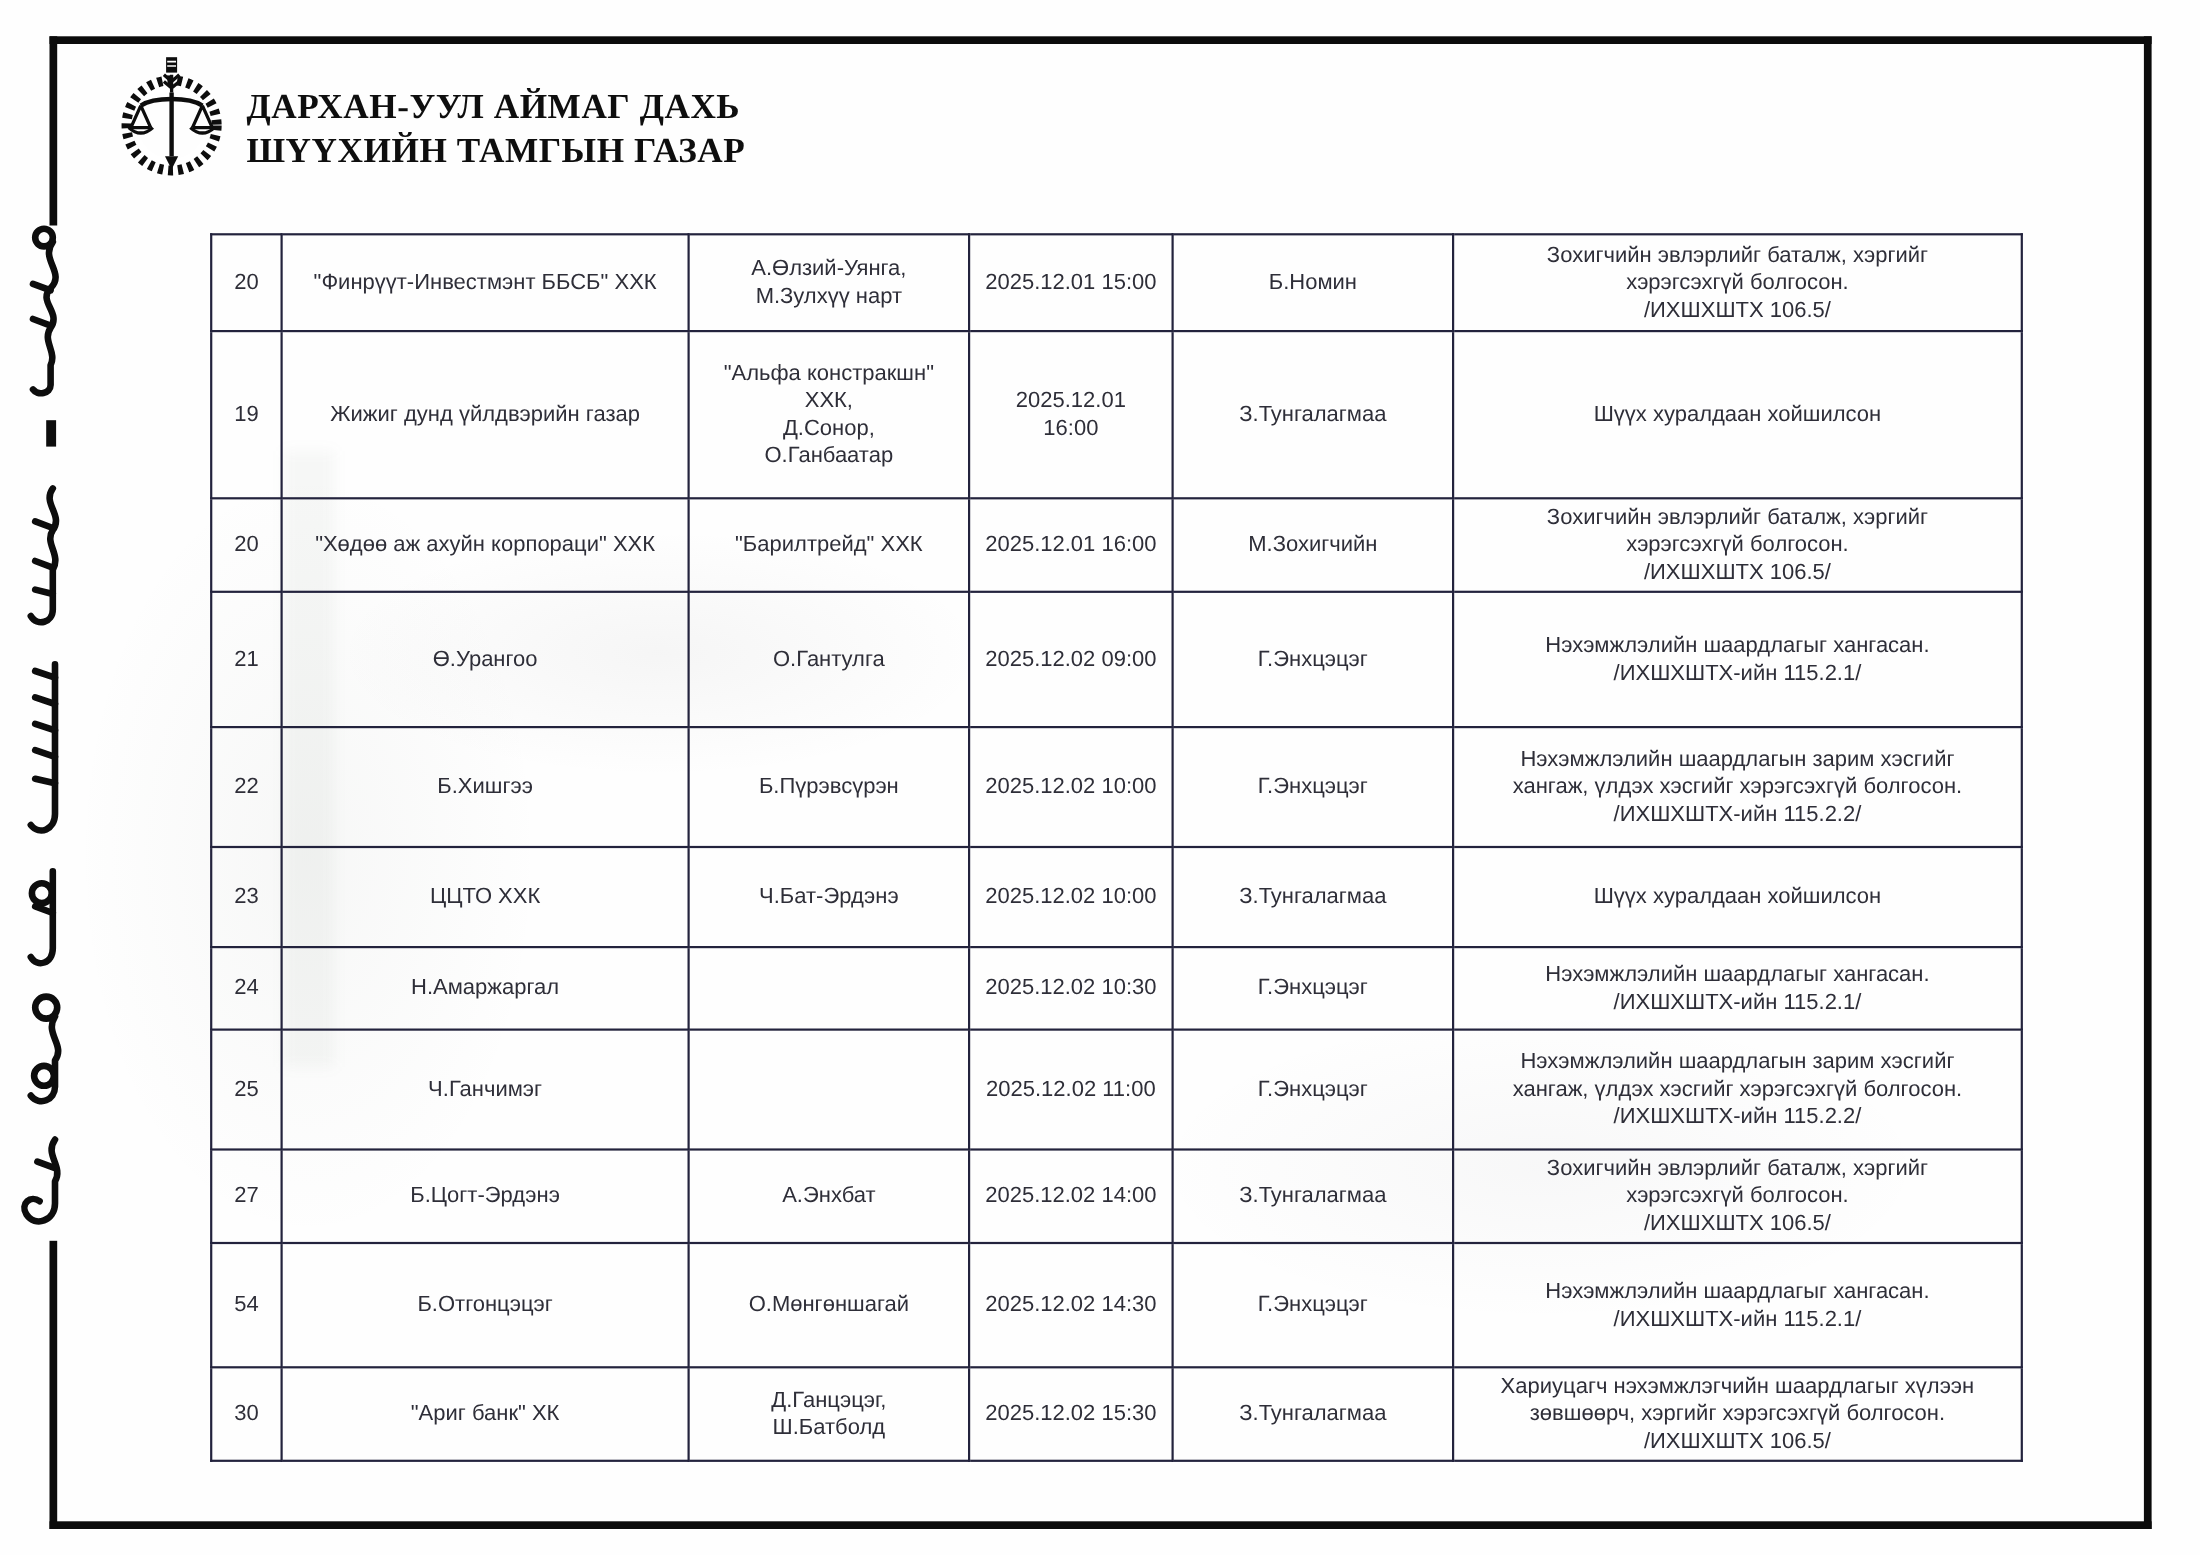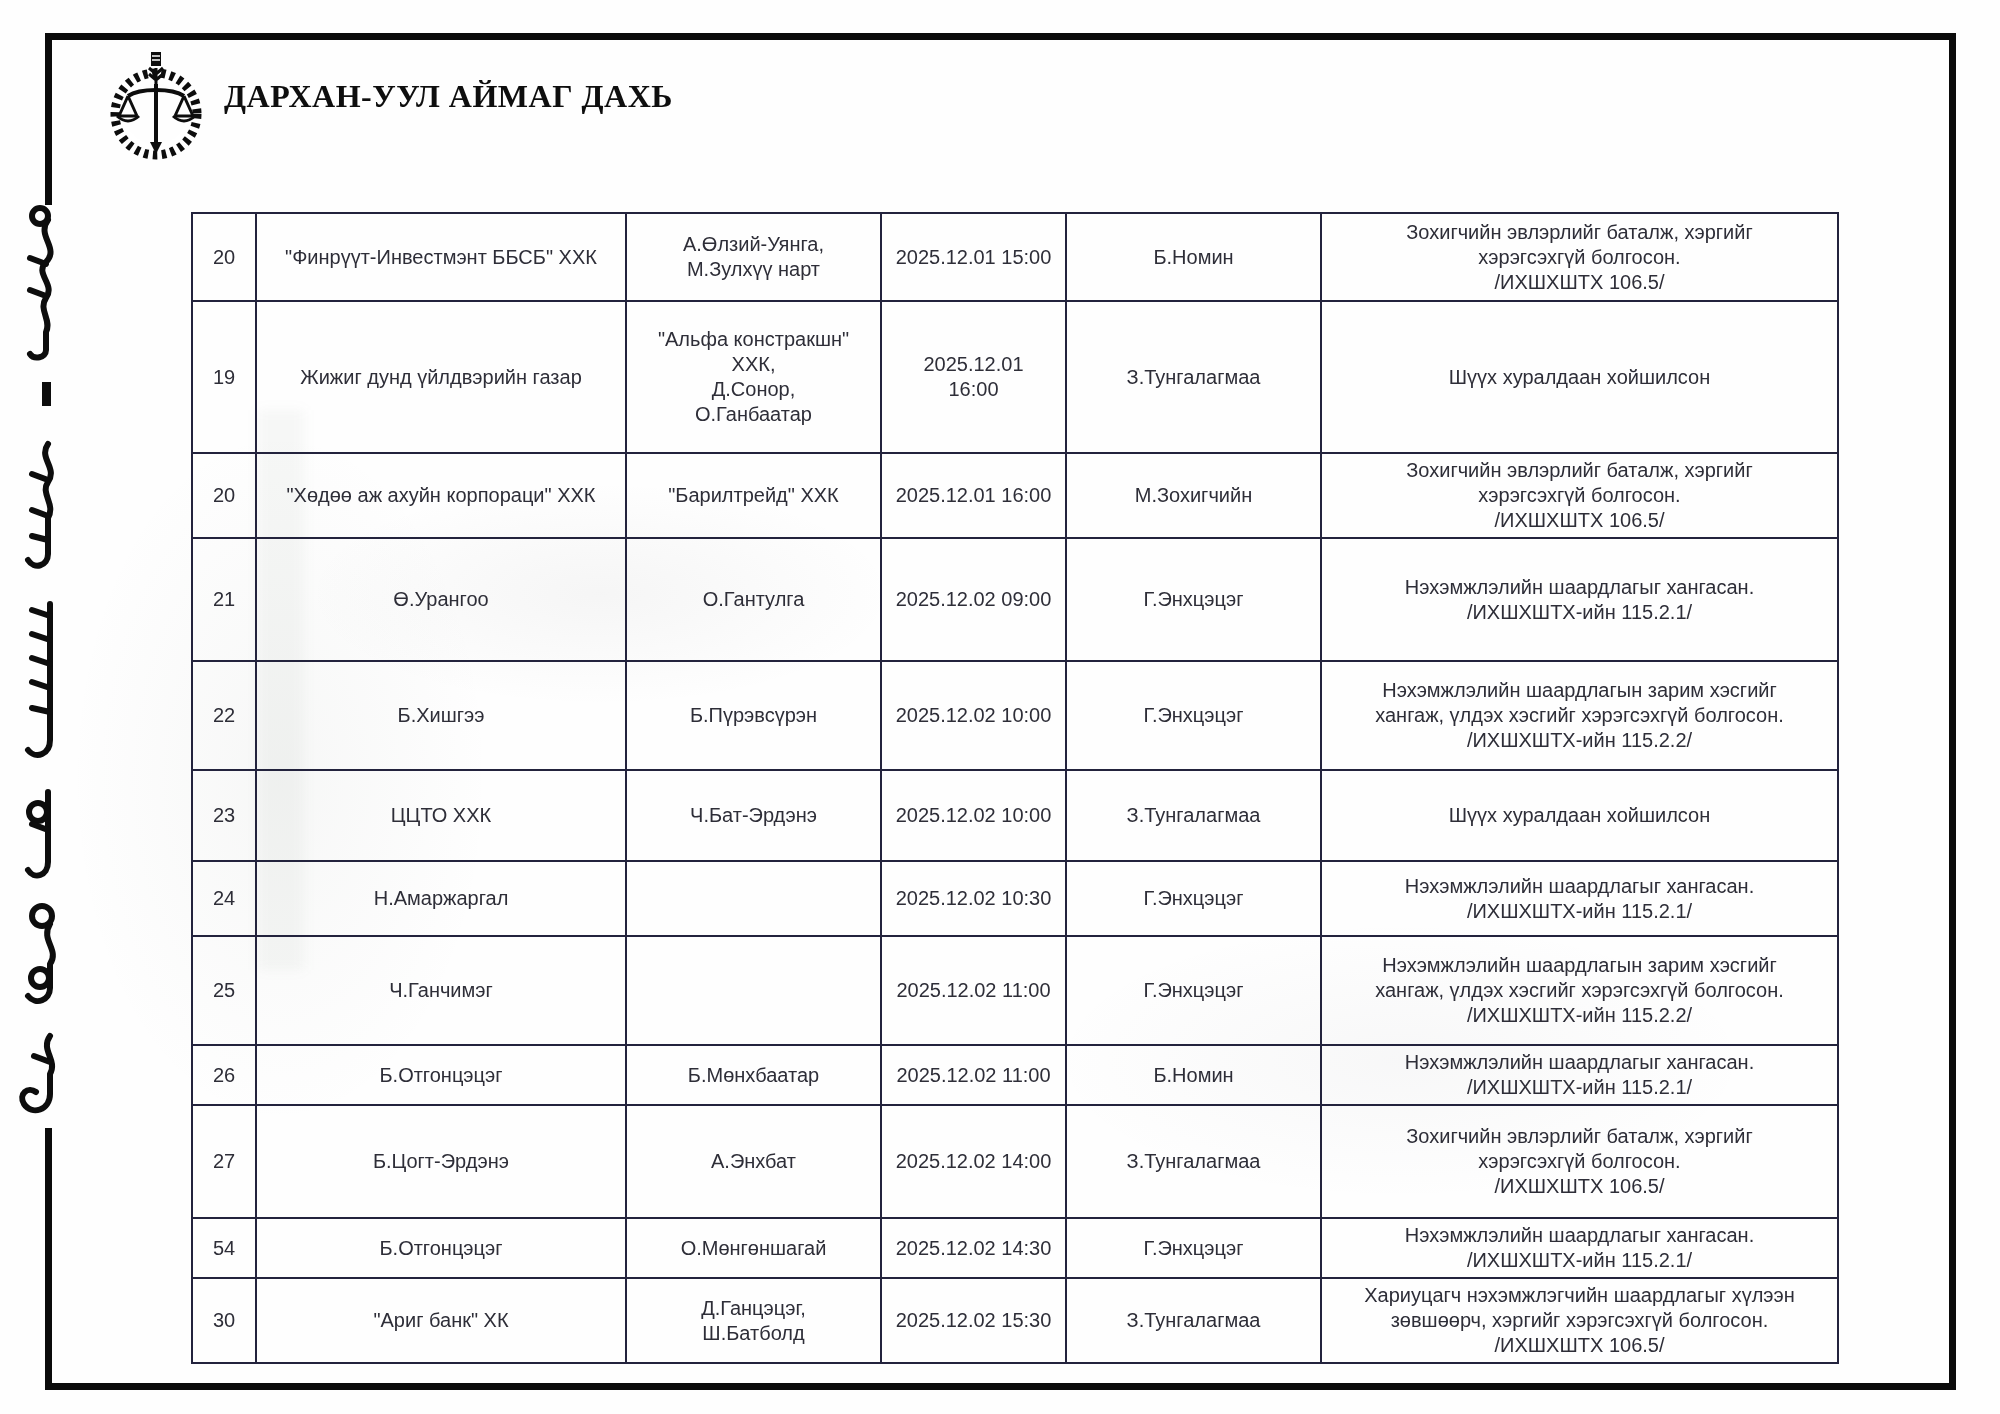--- a/index.html
+++ b/index.html
@@ -99,20 +99,21 @@
     <polygon points="44,92 56,92 50,104" fill="#0d0d0d" stroke="none"></polygon>
     <path d="M22,46 C34,38 66,38 78,46" stroke-width="4"></path>
     <path d="M22,46 L13,66 M22,46 L31,66 M13,66 L31,66" stroke-width="3"></path>
     <path d="M11,66 Q22,76 33,66" stroke-width="3"></path>
     <path d="M78,46 L69,66 M78,46 L87,66 M69,66 L87,66" stroke-width="3"></path>
     <path d="M67,66 Q78,76 89,66" stroke-width="3"></path>
   </svg>
 
   <div class="org-name">
     <div>ДАРХАН-УУЛ АЙМАГ ДАХЬ</div>
+    <div>ШҮҮХИЙН ТАМГЫН ГАЗАР</div>
   </div>
 
   <div class="artifact"></div>
 
   <table class="sched">
     <colgroup>
       <col class="w1">
         <col class="w2">
         <col class="w3">
         <col class="w4">
@@ -200,29 +201,20 @@
       <td>25</td>
       <td>Ч.Ганчимэг</td>
       <td></td>
       <td>2025.12.02 11:00</td>
       <td>Г.Энхцэцэг</td>
       <td>Нэхэмжлэлийн шаардлагын зарим хэсгийг
 хангаж, үлдэх хэсгийг хэрэгсэхгүй болгосон.
 /ИХШХШТХ-ийн 115.2.2/</td>
     </tr>
 
-    <tr>
-      <td>26</td>
-      <td>Б.Отгонцэцэг</td>
-      <td>Б.Мөнхбаатар</td>
-      <td>2025.12.02 11:00</td>
-      <td>Б.Номин</td>
-      <td>Нэхэмжлэлийн шаардлагыг хангасан.
-/ИХШХШТХ-ийн 115.2.1/</td>
-    </tr>
 
     <tr>
       <td>27</td>
       <td>Б.Цогт-Эрдэнэ</td>
       <td>А.Энхбат</td>
       <td>2025.12.02 14:00</td>
       <td>З.Тунгалагмаа</td>
       <td>Зохигчийн эвлэрлийг баталж, хэргийг
 хэрэгсэхгүй болгосон.
 /ИХШХШТХ 106.5/</td>

